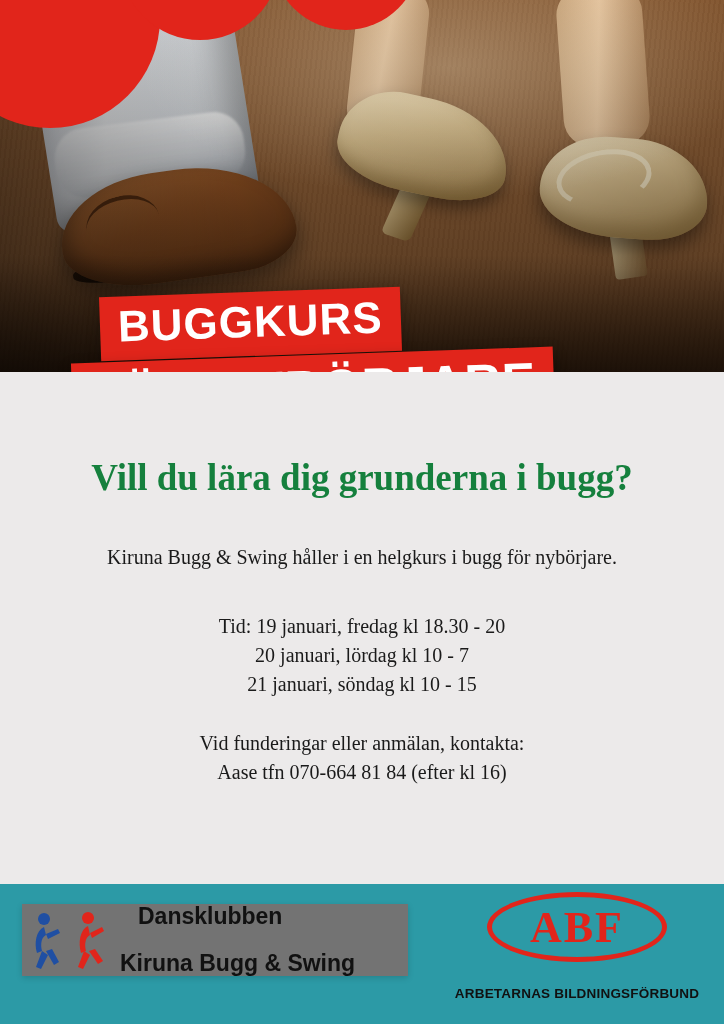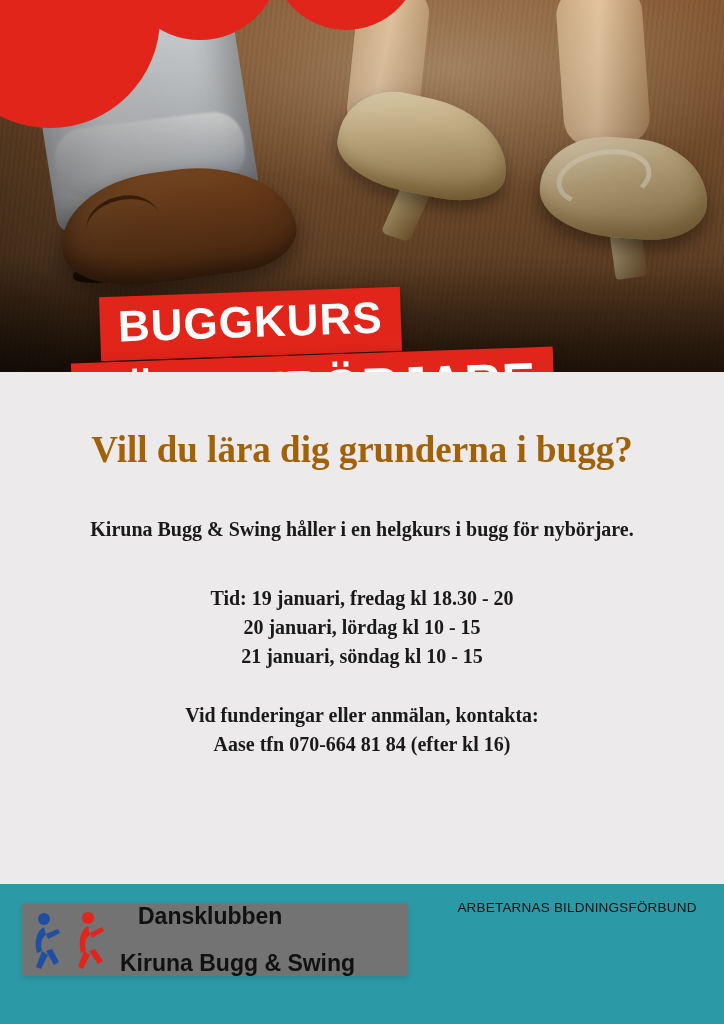--- a/index.html
+++ b/index.html
@@ -216,31 +216,30 @@
     left: 0; top: 372px;
     width: 724px;
     height: 512px;
     background: #eceaea;
   }
   .headline {
     text-align: center;
     font-family: "Liberation Serif", serif;
     font-weight: bold;
     font-size: 37px;
-    color: #a16207;
-    margin-top: 56px;
+    color: #15803d;
+    margin-top: 84px;
   }
   .para {
     text-align: center;
     font-size: 20px;
     color: #1a1a1a;
     line-height: 1.45;
     margin: 0 auto;
     width: 640px;
-    font-weight: bold;
   }
   .p-intro { margin-top: 44px; }
   .p-times { margin-top: 40px; }
   .p-venue { margin-top: 30px; width: 660px; }
   .p-contact { margin-top: 30px; }
 
   
   .footer {
     position: absolute;
     left: 0; top: 884px;
@@ -295,23 +294,23 @@
     display: flex;
     align-items: center;
     justify-content: center;
     font-family: "Liberation Serif", serif;
     font-weight: bold;
     font-size: 44px;
     color: #e1251b;
     letter-spacing: 2px;
   }
   .abf-sub {
-    margin-top: 8px;
+    margin-top: 24px;
     font-family: "Liberation Sans", sans-serif;
-    font-weight: normal;
+    font-weight: bold;
     font-size: 13.5px;
     color: #111;
     letter-spacing: .2px;
   }
 </style>
 </head>
 <body>
 
 <div class="poster">
 
@@ -346,21 +345,21 @@
   <div class="banner banner-red1">BUGGKURS</div>
   <div class="banner banner2">FÖR NYBÖRJARE</div>
 
   <div class="content">
     <div class="headline">Vill du lära dig grunderna i bugg?</div>
 
     <div class="para p-intro">Kiruna Bugg &amp; Swing håller i en helgkurs i bugg för nybörjare.</div>
 
     <div class="para p-times">
       <div>Tid: 19 januari, fredag kl 18.30 - 20</div>
-      <div>20 januari, lördag kl 10 - 15</div>
+      <div>20 januari, lördag kl 10 - 7</div>
       <div>21 januari, söndag kl 10 - 15</div>
     </div>
 
 
     <div class="para p-contact">
       <div>Vid funderingar eller anmälan, kontakta:</div>
       <div>Aase tfn 070-664 81 84 (efter kl 16)</div>
     </div>
   </div>
 
@@ -385,16 +384,20 @@
           </g>
         </svg>
       </div>
       <div class="club-text">
         <span class="l1">Dansklubben</span>
         <span class="l2">Kiruna Bugg &amp; Swing</span>
       </div>
     </div>
 
     <div class="abf">
+      <div class="abf-mark">
+        <div class="abf-oval"></div>
+        <div class="abf-letters">ABF</div>
+      </div>
       <div class="abf-sub">ARBETARNAS BILDNINGSFÖRBUND</div>
     </div>
   </div>
 </div>
 
 </body></html>

